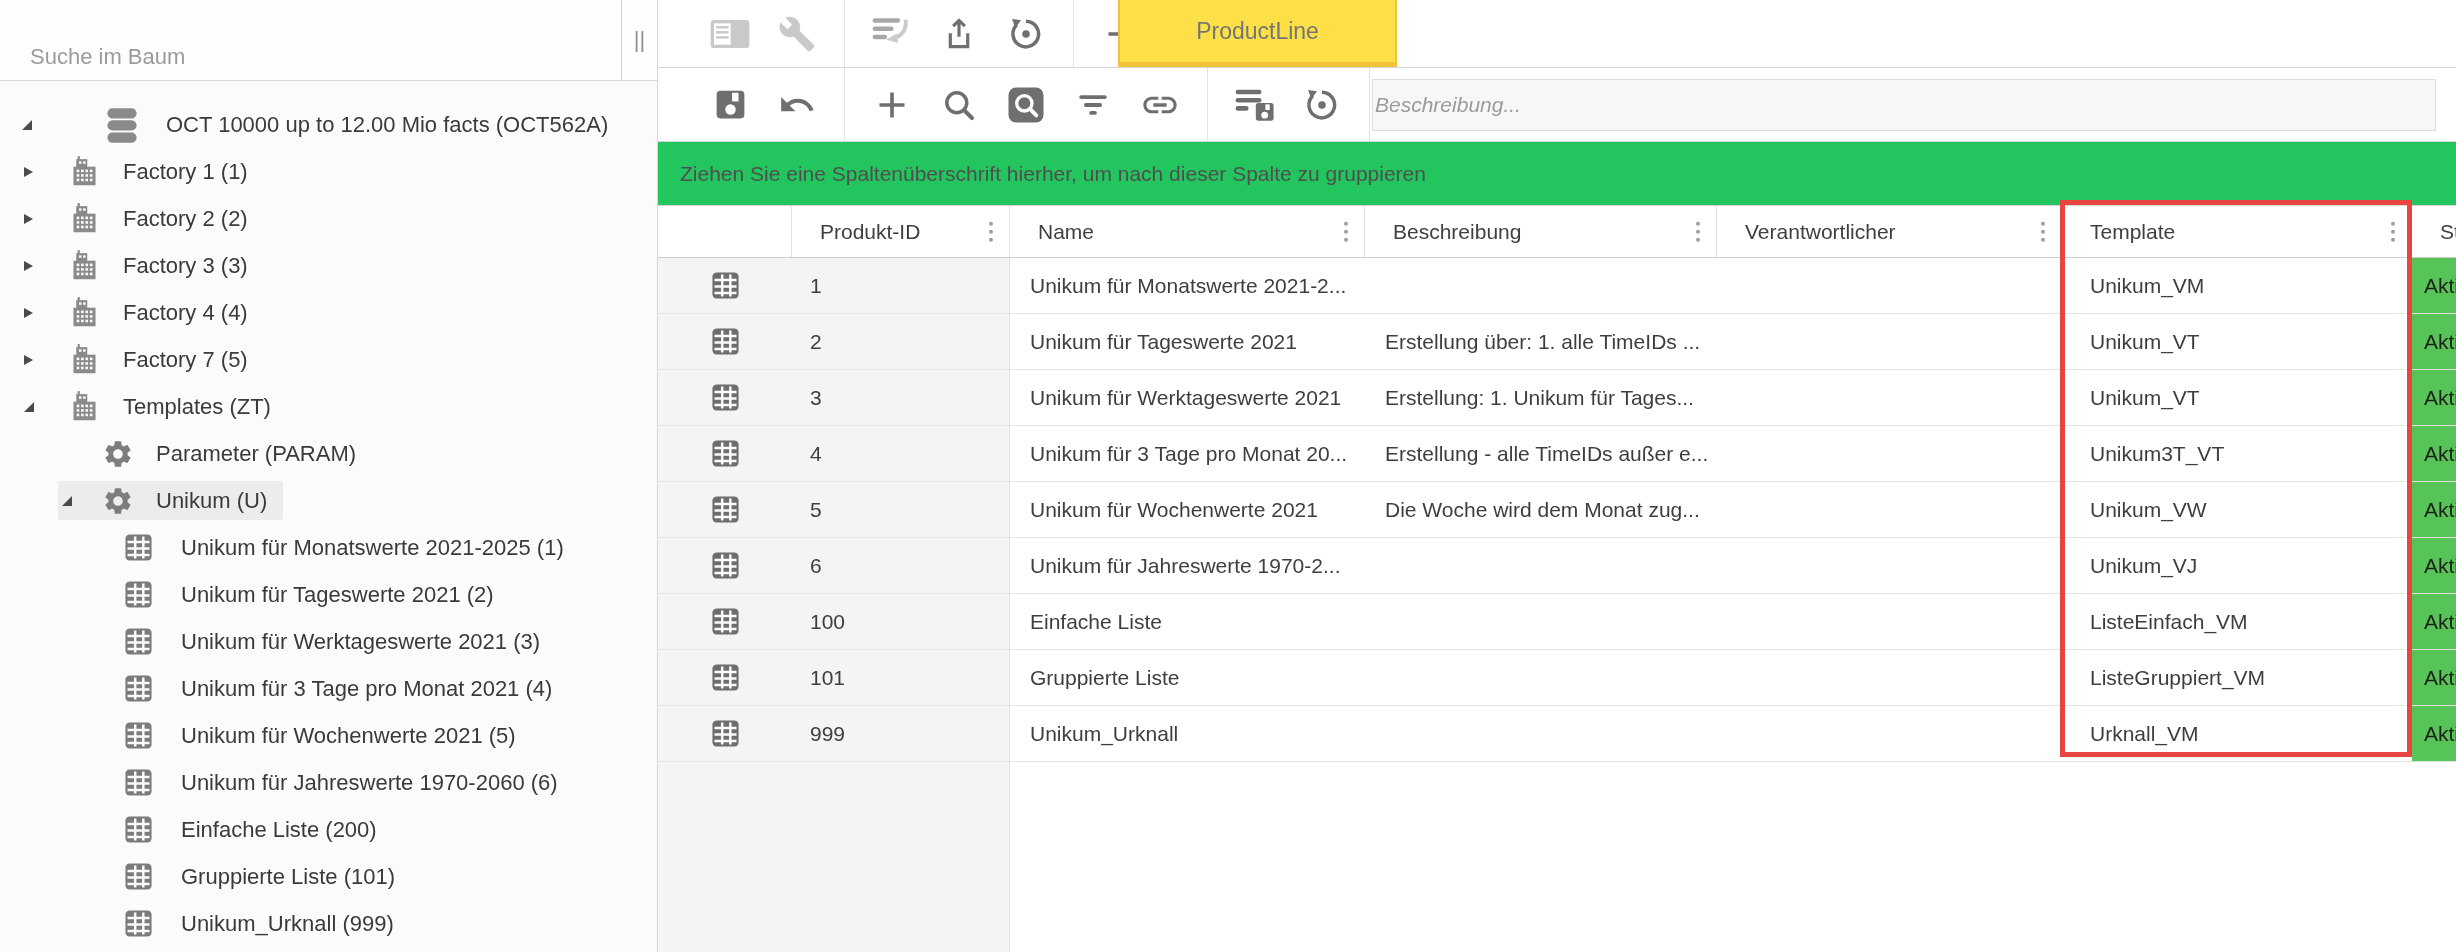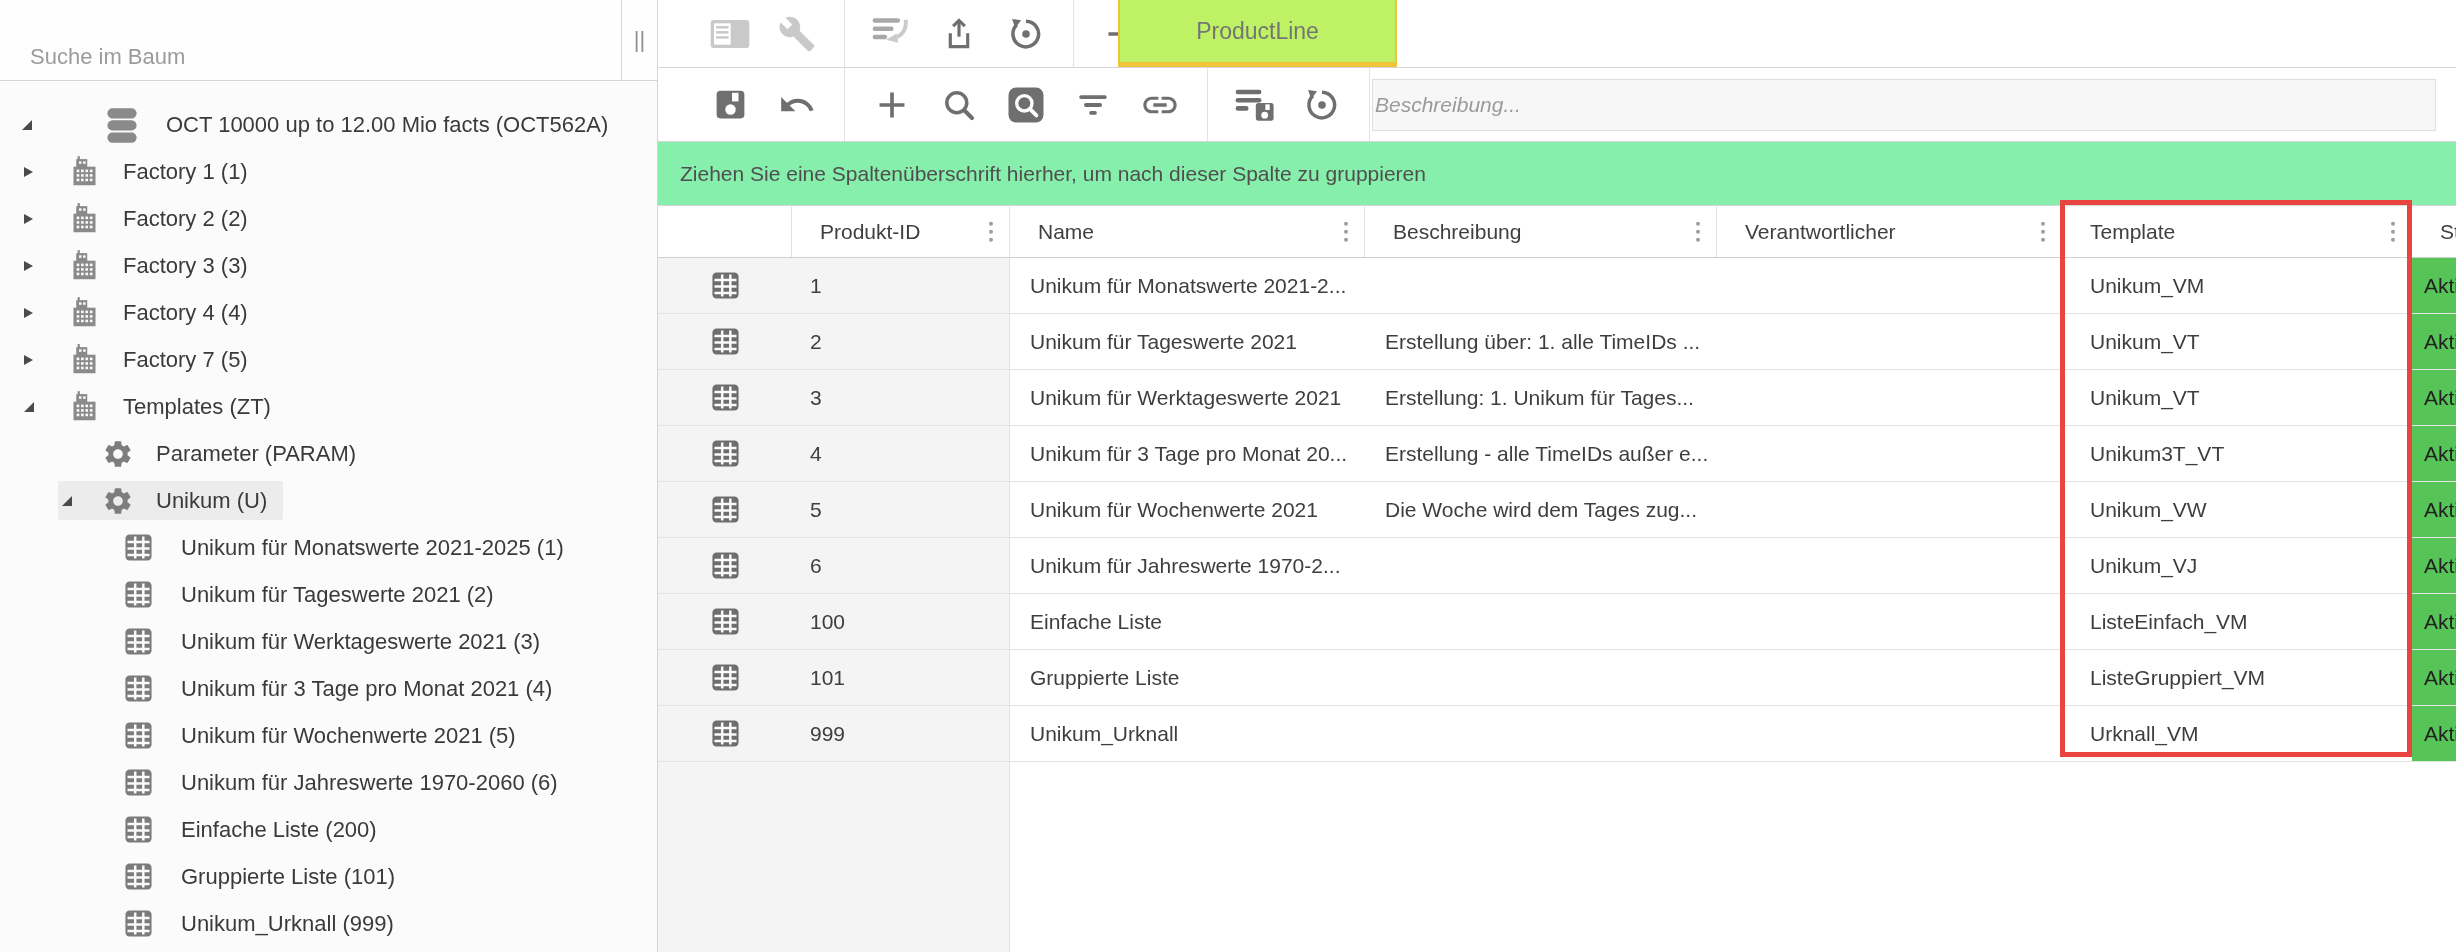--- a/index.html
+++ b/index.html
@@ -32,30 +32,30 @@
   
   .main{position:absolute;left:658px;top:0;width:1798px;height:952px;background:#fff;}
   .tabbar{position:relative;height:68px;box-sizing:border-box;border-bottom:1px solid #d6d6d6;
           display:flex;align-items:center;padding-left:52px;background:#fff;}
   .toolbar2{position:relative;height:74px;box-sizing:border-box;border-bottom:1px solid #d6d6d6;
             display:flex;align-items:center;padding-left:52px;background:#fff;}
   .tb-btn{width:40px;height:44px;margin-right:27px;display:flex;align-items:center;justify-content:center;
           color:#6f6f6f;cursor:pointer;flex:none;}
   .tb-btn.disabled{color:#c9c9c9;cursor:default;}
   .tb-sep{width:1px;align-self:stretch;background:#e3e3e3;margin-right:27px;flex:none;}
-  .tab{position:absolute;left:460px;top:0;width:279px;height:100%;box-sizing:border-box;background:#bef264;
+  .tab{position:absolute;left:460px;top:0;width:279px;height:100%;box-sizing:border-box;background:#fde047;
        border-left:2px solid var(--accent,#f1c338);border-right:2px solid var(--accent,#f1c338);
        border-bottom:5px solid var(--accent,#f1c338);display:flex;align-items:center;justify-content:center;
        font-size:23px;color:#757575;cursor:pointer;}
   .desc-input{position:absolute;left:714px;top:11px;width:1064px;height:52px;box-sizing:border-box;
               background:#f7f7f7;border:1px solid #dedede;font-size:21px;padding:0 2px;color:#444;
               font-family:"Liberation Sans",sans-serif;outline:none;}
   .desc-input::placeholder{color:#9b9b9b;font-style:italic;opacity:1;}
   .group-panel{height:64px;box-sizing:border-box;border-bottom:1px solid #d6d6d6;display:flex;align-items:center;
-               padding-left:22px;font-size:21px;color:#4f4f4f;background:#86efac;}
+               padding-left:22px;font-size:21px;color:#4f4f4f;background:#22c55e;}
   
   .grid{position:absolute;top:206px;left:0;right:0;bottom:0;}
   .grid-header{height:52px;box-sizing:border-box;border-bottom:1px solid #cfcfcf;display:flex;overflow:hidden;
                background:#fff;width:1798px;}
   .h-cell{box-sizing:border-box;border-right:1px solid #e2e2e2;display:flex;align-items:center;position:relative;
           font-size:21px;color:#404040;padding-left:28px;flex:none;cursor:pointer;white-space:nowrap;}
   .h-cell.last{border-right:none;}
   .h-dots{position:absolute;right:16px;top:50%;transform:translateY(-50%);display:flex;flex-direction:column;gap:3.5px;cursor:pointer;}
   .h-dots i{width:4.5px;height:4.5px;border-radius:50%;background:#9e9e9e;display:block;}
   .grid-body{position:absolute;top:52px;left:0;right:0;bottom:0;overflow:hidden;background:#fff;}
@@ -710,21 +710,21 @@
                 <svg width="33" height="33" viewBox="0 0 24 24">
                   <rect x="2.5" y="2.5" width="19" height="19" rx="3" fill="currentColor"></rect>
                   <g stroke="#fbfbfb" stroke-width="1.8" fill="none">
                     <path d="M9.6 4v16M15.5 4v16M4 8h16M4 12.7h16M4 17.4h16"></path>
                   </g>
                 </svg>
               </span>
             </div>
             <div class="g-cell c-produkt_id" style="width:218px">5</div>
             <div class="g-cell c-name" style="width:355px">Unikum für Wochenwerte 2021</div>
-            <div class="g-cell c-beschreibung" style="width:352px">Die Woche wird dem Tages zug...</div>
+            <div class="g-cell c-beschreibung" style="width:352px">Die Woche wird dem Monat zug...</div>
             <div class="g-cell c-verantwortlicher" style="width:345px"></div>
             <div class="g-cell c-template" style="width:350px">Unikum_VW</div>
             <div class="g-cell c-status" style="width:160px">Aktiv</div>
           </div>
           <div class="g-row">
             <div class="g-cell c-icon" style="width:134px">
               <span>
                 <svg width="33" height="33" viewBox="0 0 24 24">
                   <rect x="2.5" y="2.5" width="19" height="19" rx="3" fill="currentColor"></rect>
                   <g stroke="#fbfbfb" stroke-width="1.8" fill="none">

